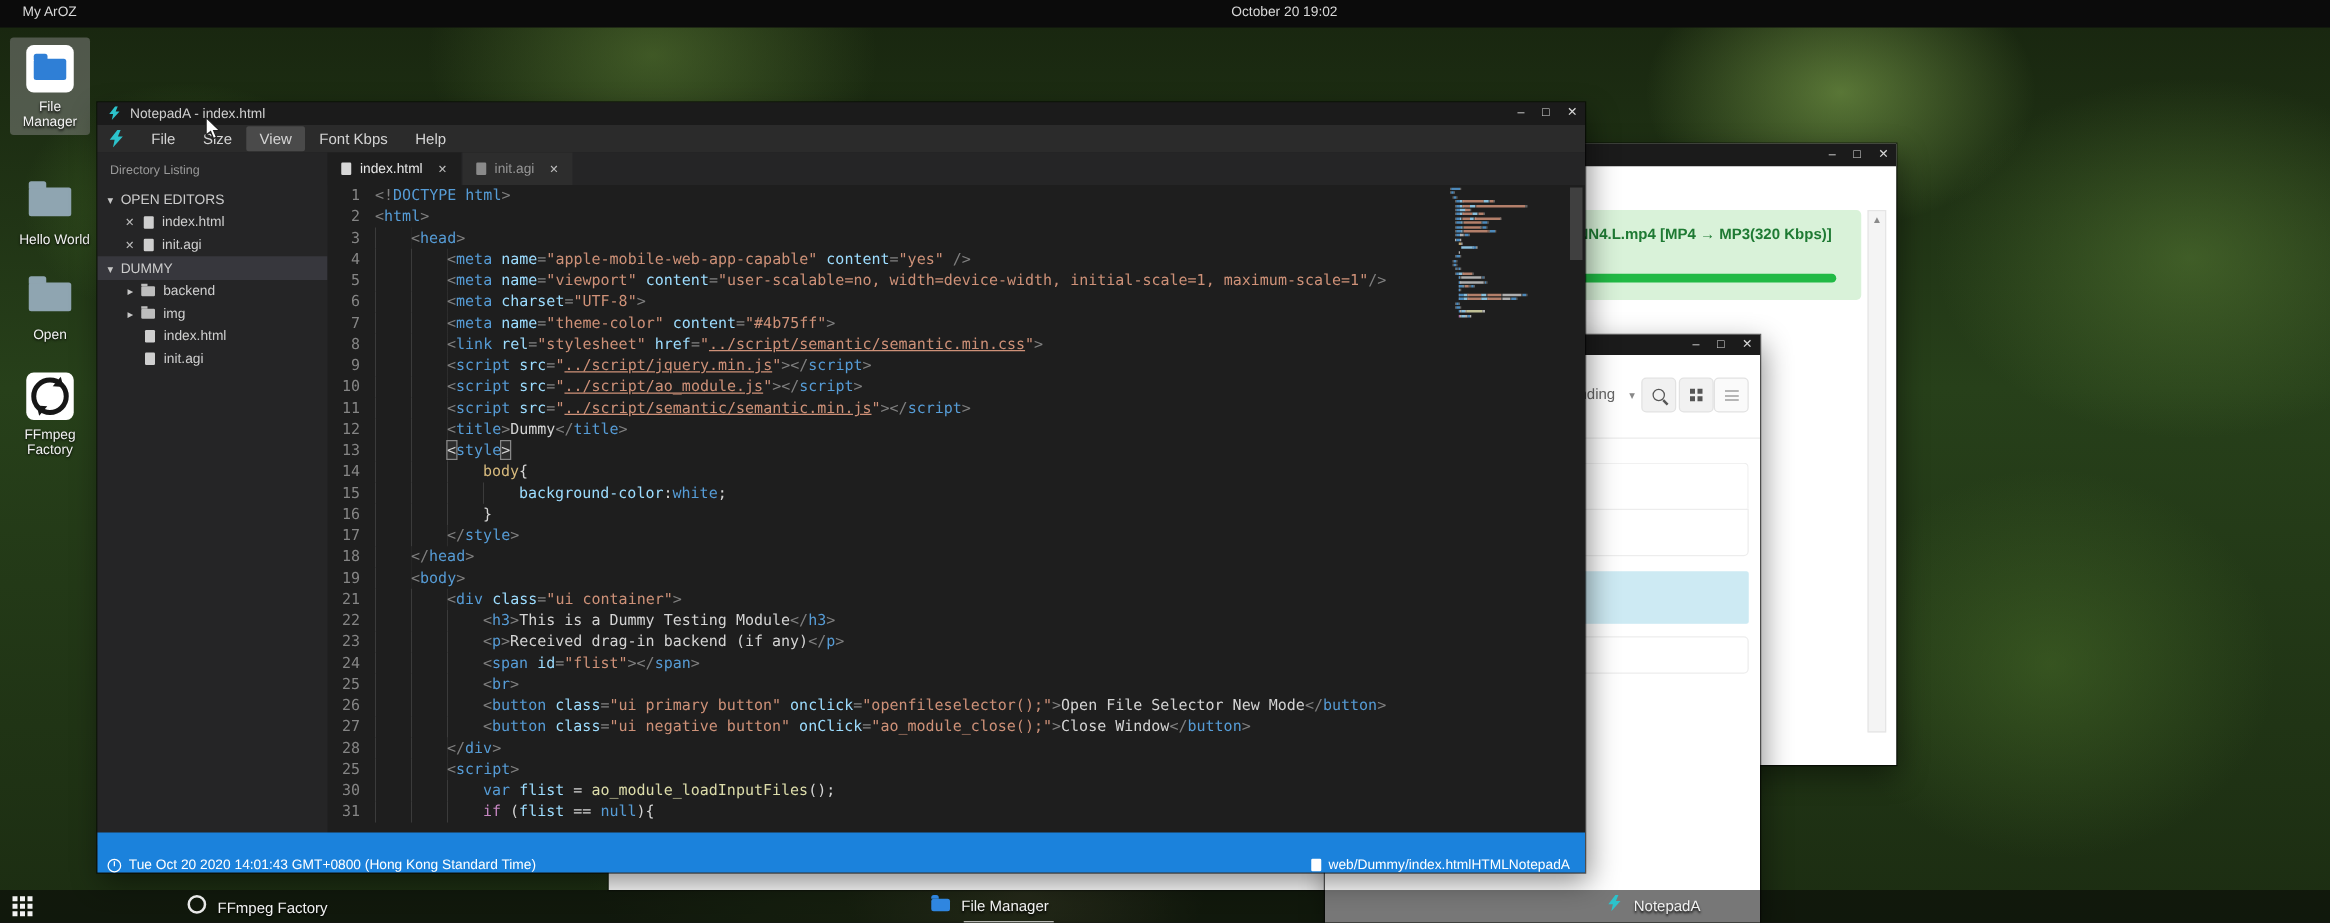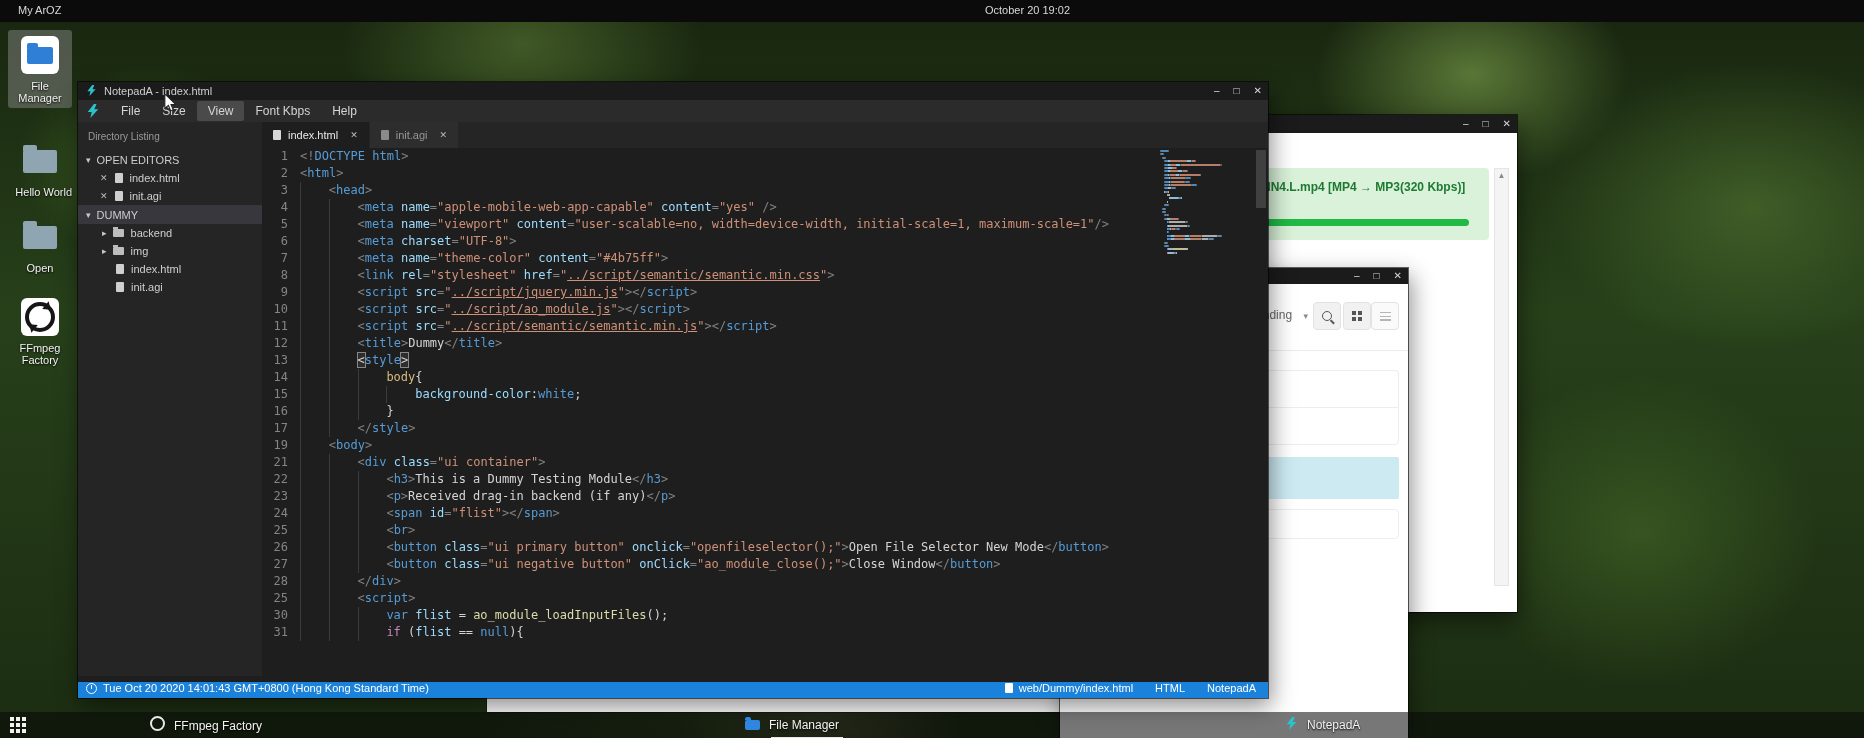--- a/index.html
+++ b/index.html
@@ -85,23 +85,23 @@
   .c-w{color:#d4d4d4;} .c-k{color:#569cd6;} .c-kp{color:#c586c0;}
   .c-f{color:#dcdcaa;} .c-v{color:#9cdcfe;} .c-sel{color:#d7ba7d;}
   .c-pb{color:#d4d4d4;outline:1px solid #888;background:rgba(255,255,255,.07);}
   
   #np-minimap{position:absolute;right:16px;top:68px;width:92px;height:128px;overflow:hidden;}
   .mline{height:2px;margin-bottom:1.4px;white-space:nowrap;font-size:0;}
   .mline span{display:inline-block;height:2px;opacity:.85;}
   #np-vscroll{position:absolute;right:0;top:66px;bottom:22px;width:14px;background:#1e1e1e;}
   #np-vscroll .thumb{position:absolute;left:2px;top:2px;width:10px;height:58px;background:rgba(130,130,130,.35);}
   
-  #np-status{position:absolute;left:0;right:0;bottom:0;height:16px;background:#1b82dc;color:#fff;font-size:11px;display:flex;align-items:flex-start;}
+  #np-status{position:absolute;left:0;right:0;bottom:0;height:32px;background:#1b82dc;color:#fff;font-size:11px;display:flex;align-items:flex-end;}
   #np-status .left{display:flex;align-items:center;gap:6px;padding-left:8px;flex:1;}
-  #np-status .right{display:flex;align-items:center;gap:22px;padding-right:12px;}
+  #np-status .right{display:flex;align-items:center;padding-right:12px;}
   .clk-ic{width:9px;height:9px;border:1px solid #fff;border-radius:50%;position:relative;}
   .clk-ic::after{content:"";position:absolute;left:4px;top:1px;width:1px;height:4px;background:#fff;}
   .doc-ic{width:8px;height:10px;background:#fff;border-radius:1px;}
   
   #ffwin{left:1080px;top:115px;width:437px;height:497px;background:#fff;z-index:4;}
   #ffwin .tbar{height:18px;}
   #ff-task{position:absolute;left:12px;top:53px;right:28px;height:72px;background:#d9f2d9;border-radius:4px;overflow:hidden;}
   #ff-task .task-label{display:block;padding:12px 0 0 170px;color:#1e7a33;font-size:12px;font-weight:bold;white-space:nowrap;}
   #ff-task .pbar{position:absolute;left:8px;bottom:14px;height:7px;width:93%;background:#21ba45;border-radius:4px;}
   #ff-scroll{position:absolute;right:8px;top:53px;bottom:26px;width:13px;background:#f4f4f4;border:1px solid #e5e5e5;text-align:center;}
@@ -324,20 +324,21 @@
           <div class="cline"><span class="ln">8</span><span class="ind" style="width: 57.6px;"></span><span class="c-p">&lt;</span><span class="c-t">link </span><span class="c-a">rel</span><span class="c-p">=</span><span class="c-s">"stylesheet"</span><span class="c-a"> href</span><span class="c-p">=</span><span class="c-s">"</span><span class="c-u">../script/semantic/semantic.min.css</span><span class="c-s">"</span><span class="c-p">&gt;</span></div>
           <div class="cline"><span class="ln">9</span><span class="ind" style="width: 57.6px;"></span><span class="c-p">&lt;</span><span class="c-t">script </span><span class="c-a">src</span><span class="c-p">=</span><span class="c-s">"</span><span class="c-u">../script/jquery.min.js</span><span class="c-s">"</span><span class="c-p">&gt;</span><span class="c-p">&lt;/</span><span class="c-t">script</span><span class="c-p">&gt;</span></div>
           <div class="cline"><span class="ln">10</span><span class="ind" style="width: 57.6px;"></span><span class="c-p">&lt;</span><span class="c-t">script </span><span class="c-a">src</span><span class="c-p">=</span><span class="c-s">"</span><span class="c-u">../script/ao_module.js</span><span class="c-s">"</span><span class="c-p">&gt;</span><span class="c-p">&lt;/</span><span class="c-t">script</span><span class="c-p">&gt;</span></div>
           <div class="cline"><span class="ln">11</span><span class="ind" style="width: 57.6px;"></span><span class="c-p">&lt;</span><span class="c-t">script </span><span class="c-a">src</span><span class="c-p">=</span><span class="c-s">"</span><span class="c-u">../script/semantic/semantic.min.js</span><span class="c-s">"</span><span class="c-p">&gt;</span><span class="c-p">&lt;/</span><span class="c-t">script</span><span class="c-p">&gt;</span></div>
           <div class="cline"><span class="ln">12</span><span class="ind" style="width: 57.6px;"></span><span class="c-p">&lt;</span><span class="c-t">title</span><span class="c-p">&gt;</span><span class="c-w">Dummy</span><span class="c-p">&lt;/</span><span class="c-t">title</span><span class="c-p">&gt;</span></div>
           <div class="cline"><span class="ln">13</span><span class="ind" style="width: 57.6px;"></span><span class="c-pb">&lt;</span><span class="c-t">style</span><span class="c-pb">&gt;</span></div>
           <div class="cline"><span class="ln">14</span><span class="ind" style="width: 86.4px;"></span><span class="c-sel">body</span><span class="c-w">{</span></div>
           <div class="cline"><span class="ln">15</span><span class="ind" style="width: 115.2px;"></span><span class="c-a">background-color</span><span class="c-w">:</span><span class="c-k">white</span><span class="c-w">;</span></div>
           <div class="cline"><span class="ln">16</span><span class="ind" style="width: 86.4px;"></span><span class="c-w">}</span></div>
           <div class="cline"><span class="ln">17</span><span class="ind" style="width: 57.6px;"></span><span class="c-p">&lt;/</span><span class="c-t">style</span><span class="c-p">&gt;</span></div>
+          <div class="cline"><span class="ln">18</span><span class="ind" style="width: 28.8px;"></span><span class="c-p">&lt;/</span><span class="c-t">head</span><span class="c-p">&gt;</span></div>
           <div class="cline"><span class="ln">19</span><span class="ind" style="width: 28.8px;"></span><span class="c-p">&lt;</span><span class="c-t">body</span><span class="c-p">&gt;</span></div>
           <div class="cline"><span class="ln">21</span><span class="ind" style="width: 57.6px;"></span><span class="c-p">&lt;</span><span class="c-t">div </span><span class="c-a">class</span><span class="c-p">=</span><span class="c-s">"ui container"</span><span class="c-p">&gt;</span></div>
           <div class="cline"><span class="ln">22</span><span class="ind" style="width: 86.4px;"></span><span class="c-p">&lt;</span><span class="c-t">h3</span><span class="c-p">&gt;</span><span class="c-w">This is a Dummy Testing Module</span><span class="c-p">&lt;/</span><span class="c-t">h3</span><span class="c-p">&gt;</span></div>
           <div class="cline"><span class="ln">23</span><span class="ind" style="width: 86.4px;"></span><span class="c-p">&lt;</span><span class="c-t">p</span><span class="c-p">&gt;</span><span class="c-w">Received drag-in backend (if any)</span><span class="c-p">&lt;/</span><span class="c-t">p</span><span class="c-p">&gt;</span></div>
           <div class="cline"><span class="ln">24</span><span class="ind" style="width: 86.4px;"></span><span class="c-p">&lt;</span><span class="c-t">span </span><span class="c-a">id</span><span class="c-p">=</span><span class="c-s">"flist"</span><span class="c-p">&gt;</span><span class="c-p">&lt;/</span><span class="c-t">span</span><span class="c-p">&gt;</span></div>
           <div class="cline"><span class="ln">25</span><span class="ind" style="width: 86.4px;"></span><span class="c-p">&lt;</span><span class="c-t">br</span><span class="c-p">&gt;</span></div>
           <div class="cline"><span class="ln">26</span><span class="ind" style="width: 86.4px;"></span><span class="c-p">&lt;</span><span class="c-t">button </span><span class="c-a">class</span><span class="c-p">=</span><span class="c-s">"ui primary button"</span><span class="c-a"> onclick</span><span class="c-p">=</span><span class="c-s">"openfileselector();"</span><span class="c-p">&gt;</span><span class="c-w">Open File Selector New Mode</span><span class="c-p">&lt;/</span><span class="c-t">button</span><span class="c-p">&gt;</span></div>
           <div class="cline"><span class="ln">27</span><span class="ind" style="width: 86.4px;"></span><span class="c-p">&lt;</span><span class="c-t">button </span><span class="c-a">class</span><span class="c-p">=</span><span class="c-s">"ui negative button"</span><span class="c-a"> onClick</span><span class="c-p">=</span><span class="c-s">"ao_module_close();"</span><span class="c-p">&gt;</span><span class="c-w">Close Window</span><span class="c-p">&lt;/</span><span class="c-t">button</span><span class="c-p">&gt;</span></div>
           <div class="cline"><span class="ln">28</span><span class="ind" style="width: 57.6px;"></span><span class="c-p">&lt;/</span><span class="c-t">div</span><span class="c-p">&gt;</span></div>
           <div class="cline"><span class="ln">25</span><span class="ind" style="width: 57.6px;"></span><span class="c-p">&lt;</span><span class="c-t">script</span><span class="c-p">&gt;</span></div>

